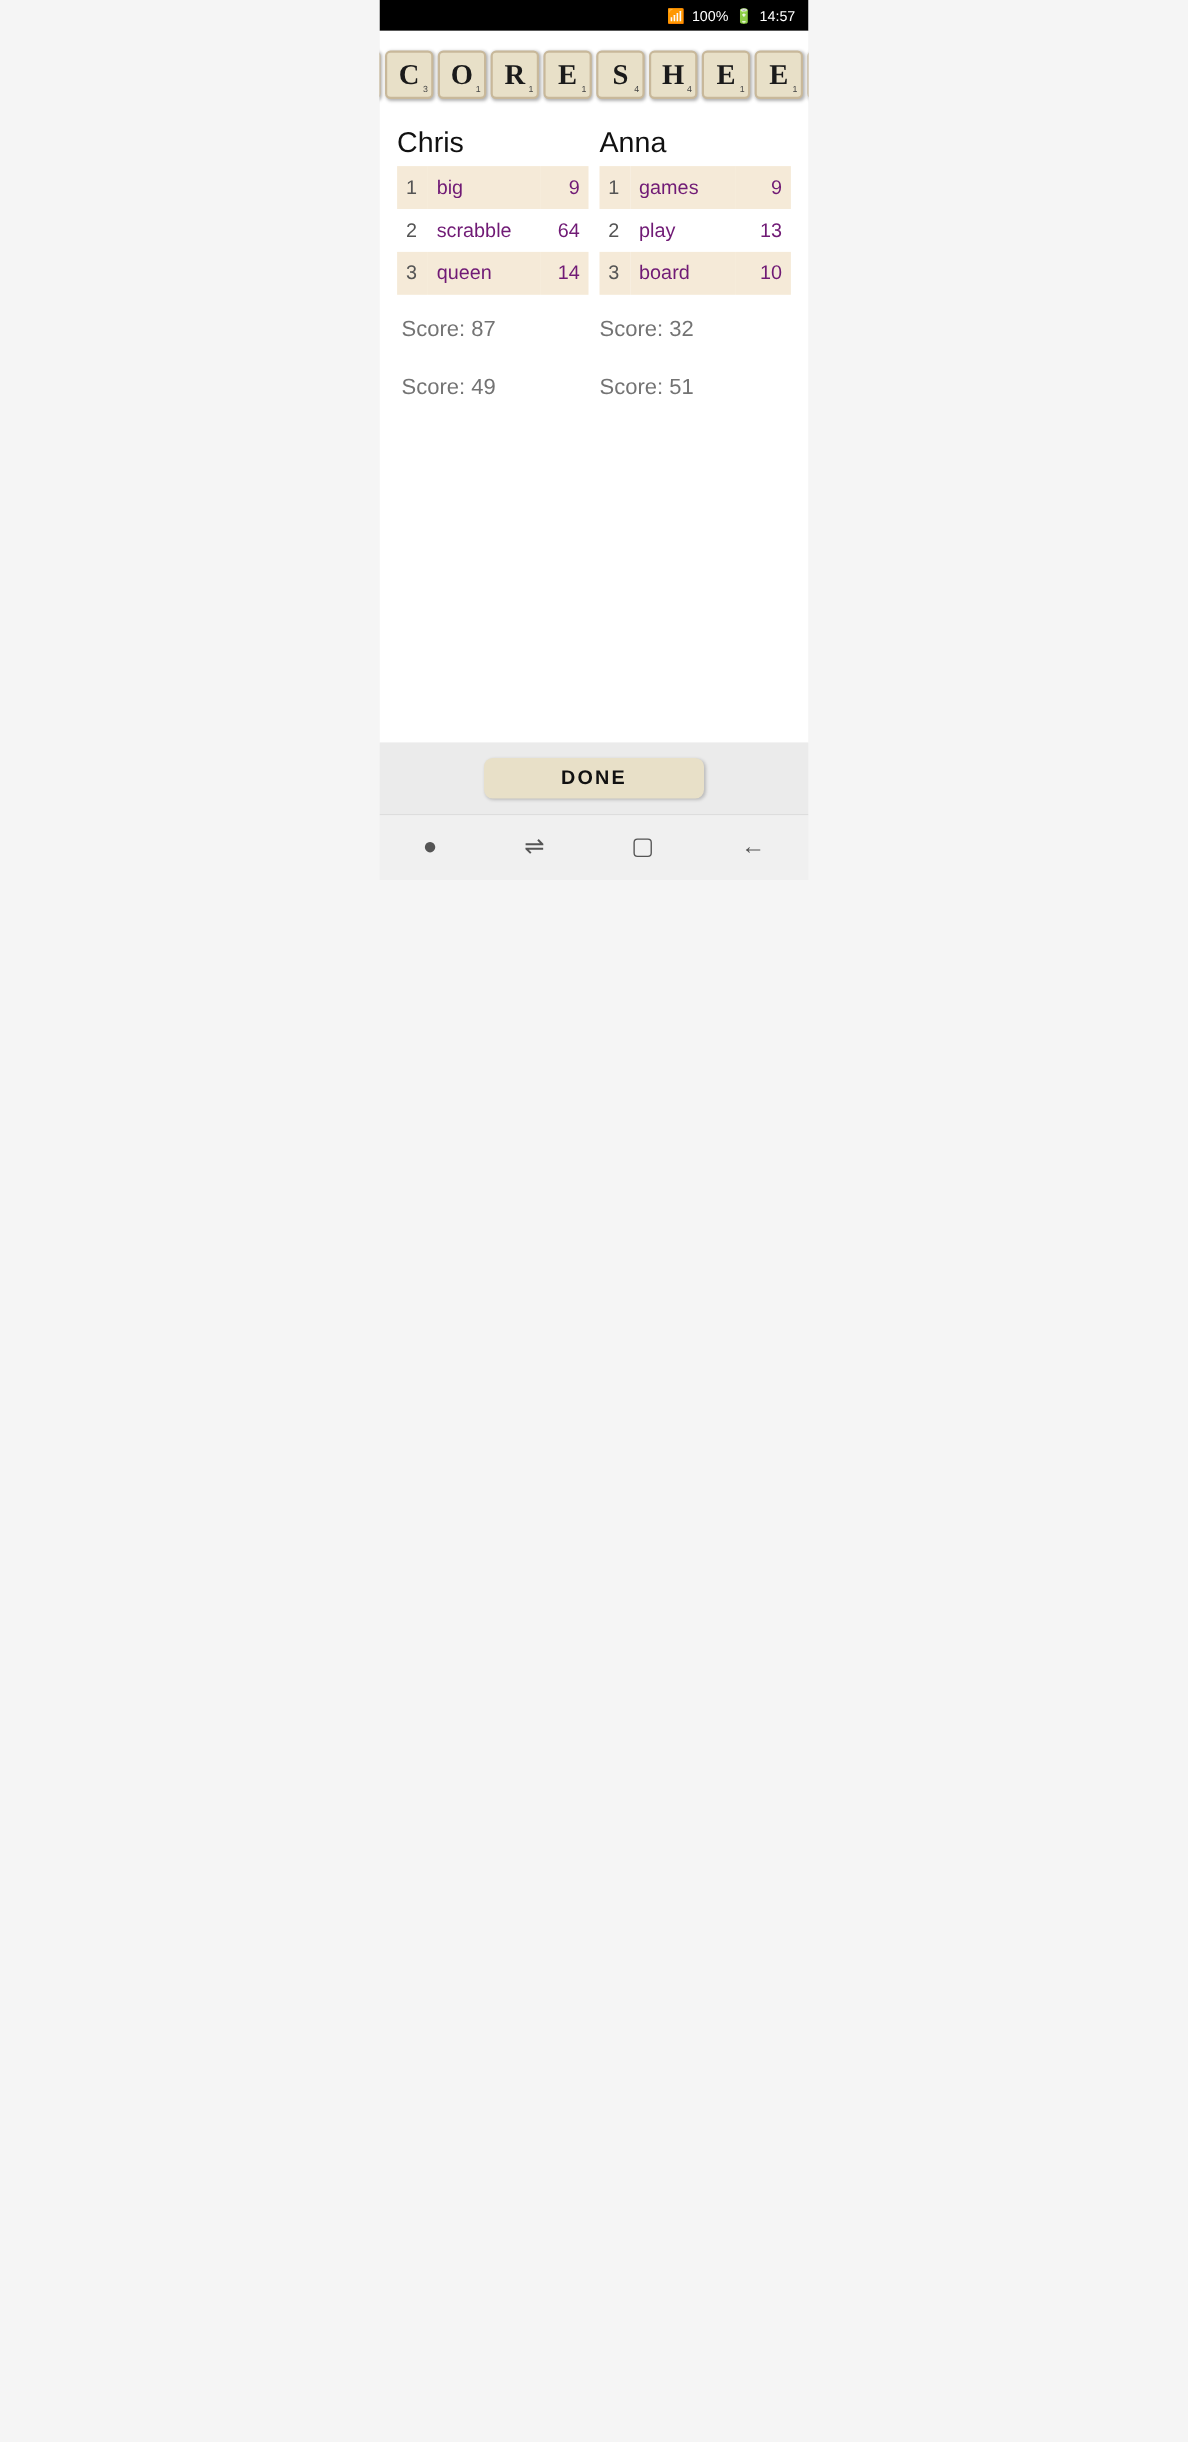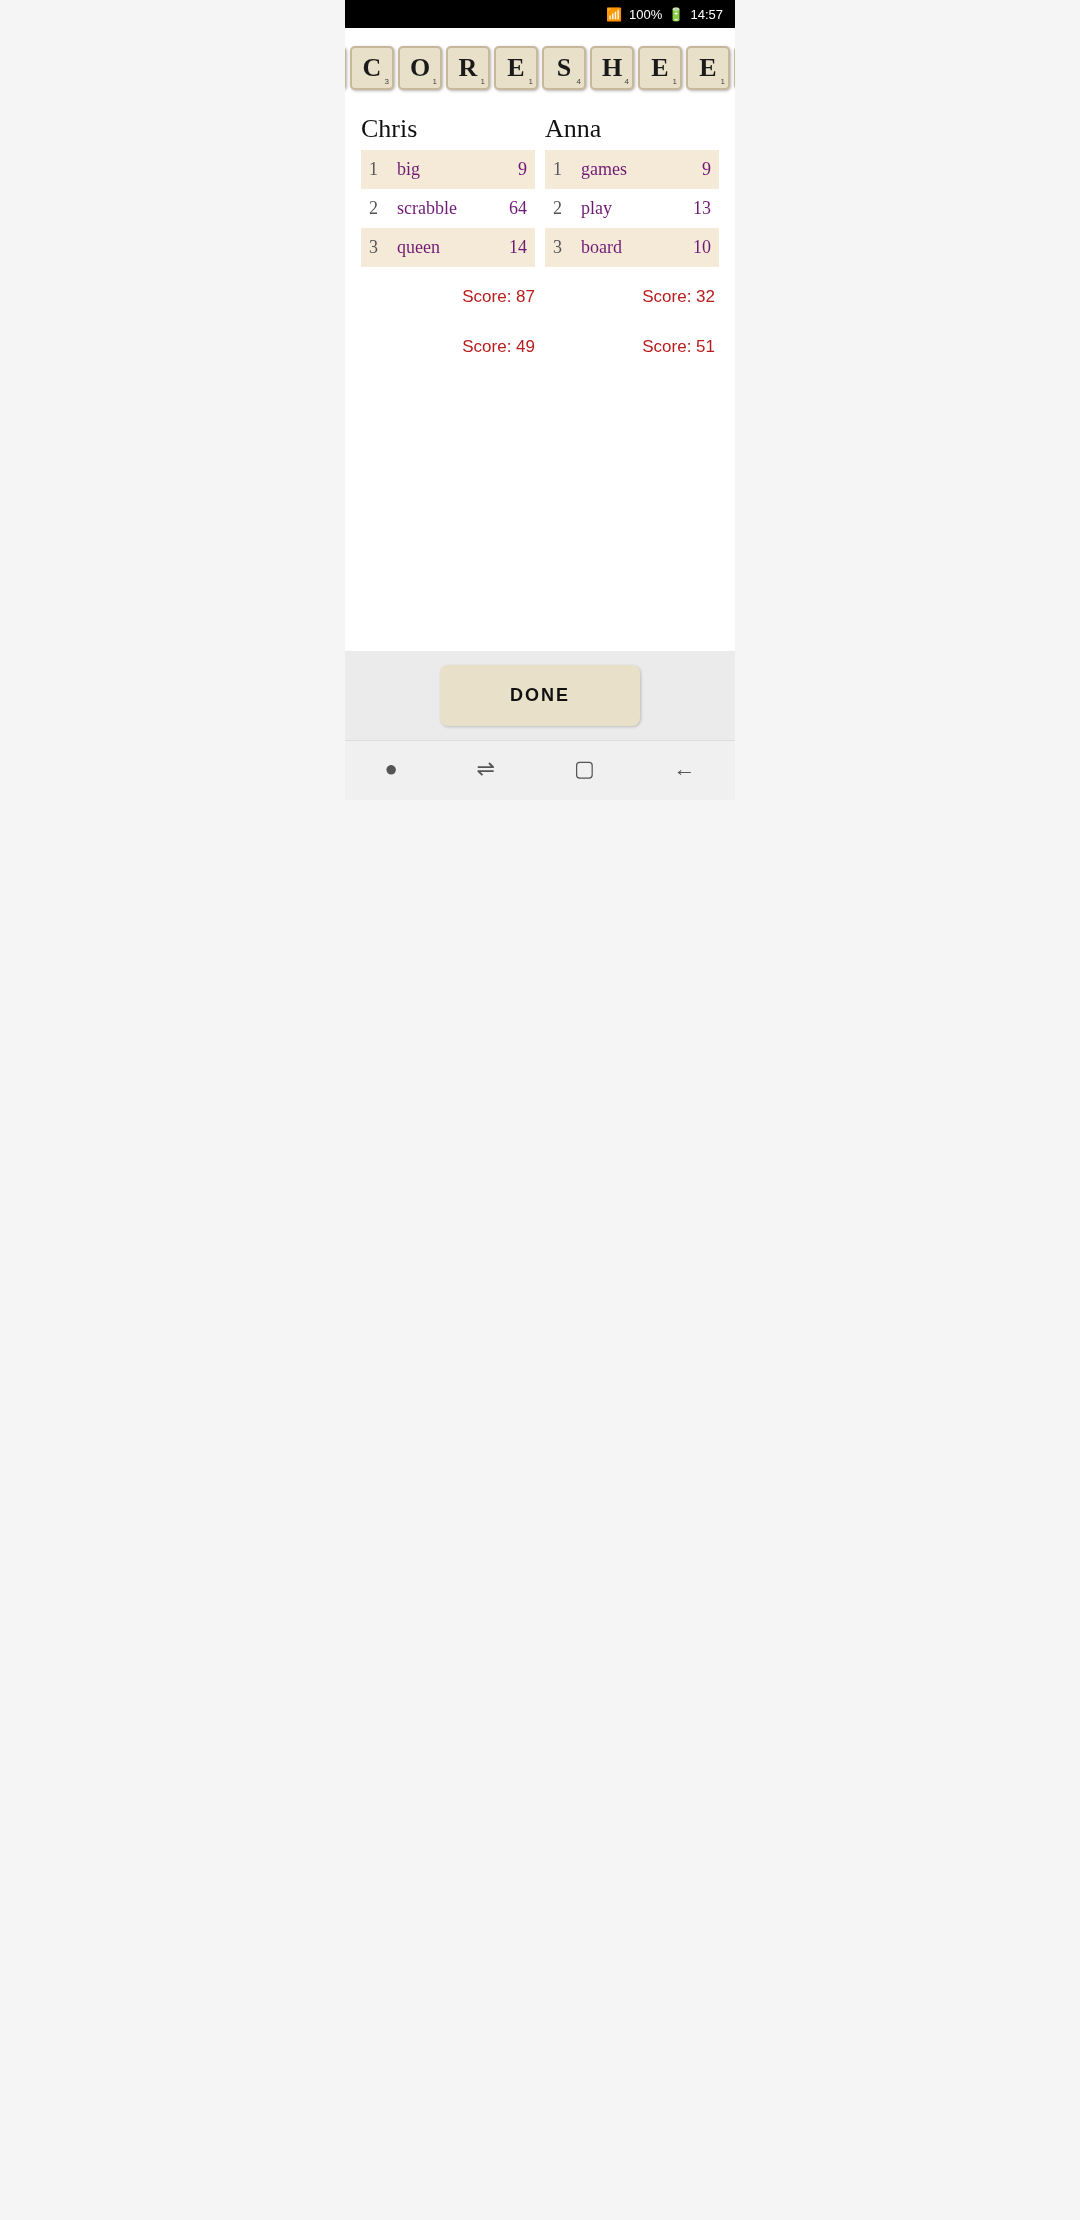--- a/index.html
+++ b/index.html
@@ -73,21 +73,20 @@
       background: #fff;
       flex: 1;
       padding: 0 16px 10px 16px;
     }
 
     
     .score-grid {
       display: grid;
       grid-template-columns: 1fr 1fr;
       gap: 0 10px;
-      font-family: Liberation Serif, serif;
     }
 
     .player-section {
       margin-top: 14px;
     }
 
     .player-name {
       font-size: 26px;
       font-weight: 400;
       color: #111;
@@ -127,39 +126,39 @@
     .totals-row {
       display: grid;
       grid-template-columns: 1fr 1fr;
       gap: 0 10px;
       margin-top: 20px;
       margin-bottom: 10px;
       padding: 0 4px;
     }
 
     .score-total {
-      text-align: right;
-      font-size: 17px;
-      color: #b91c1c;
+      text-align: left;
+      font-size: 20px;
+      color: #737373;
       font-weight: 400;
     }
 
     
     .done-area {
       background: #ebebeb;
       padding: 14px 0 14px 0;
       display: flex;
       justify-content: center;
     }
 
     .done-button {
       background: #e8e0c8;
       border: none;
       border-radius: 8px;
-      padding: 20px 70px;
+      padding: 8px 70px;
       font-size: 18px;
       font-weight: 700;
       letter-spacing: 2px;
       color: #111;
       cursor: pointer;
       box-shadow: 1px 1px 3px rgba(0,0,0,0.2);
     }
 
     
     .bottom-nav {

